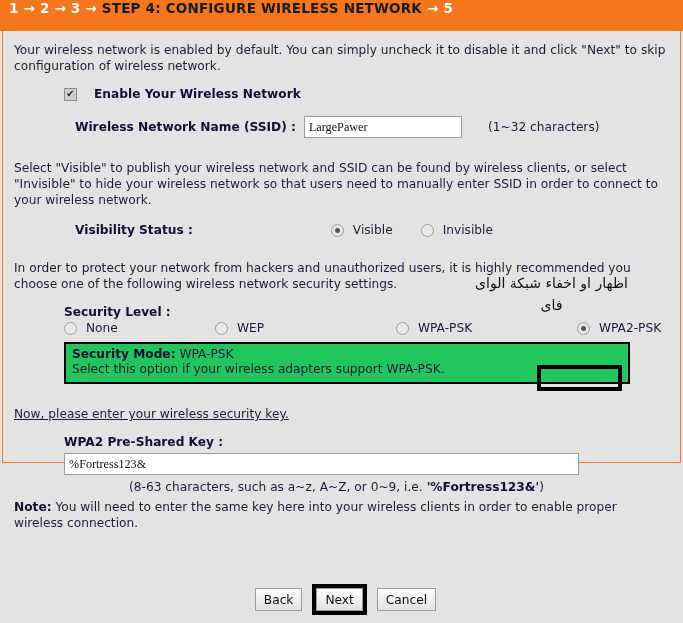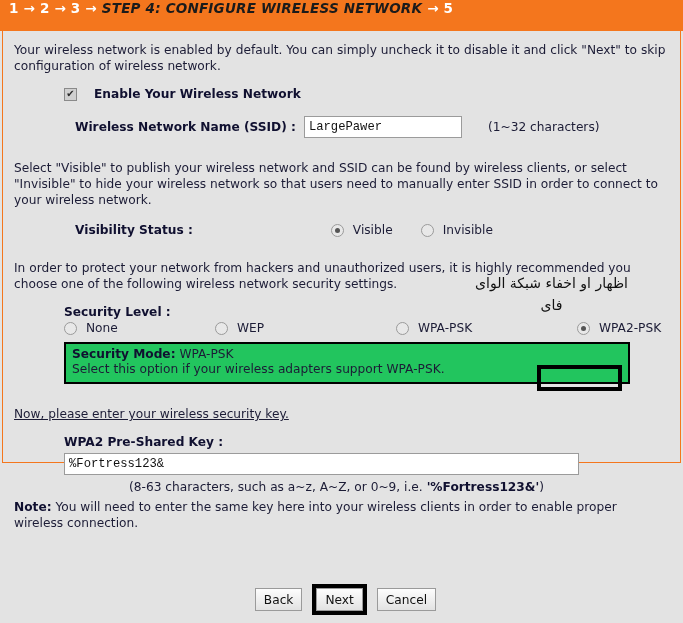--- a/index.html
+++ b/index.html
@@ -78,21 +78,21 @@
     width: 5px; height: 5px; border-radius: 50%;
     background: #555;
   }
   .rb-lbl { margin-left: 9px; font-size: 12.2px; }
 
   
   .tin {
     border: 1px solid #9b9b9b;
     background: #ffffff;
     height: 22px;
-    font-family: Liberation Mono, monospace;
+    font-family: Liberation Serif, serif;
     font-size: 12.2px;
     color: #111;
     padding: 0 4px;
     outline: none;
   }
 
   .hint { font-size: 12.2px; color: #1c1c36; }
 
   
   .arabic {
@@ -152,21 +152,21 @@
   .btn-wrap { position: relative; display: inline-block; }
   .btn-wrap.selected { outline: 4px solid #000; }
 </style>
 </head>
 <body>
 
 <div id="page">
 
   <div class="wizard-header">
     <span class="step-past">1 → 2 → 3 →</span>
-    <span class="step-cur" style="margin:0 5px;font-style:italic;">STEP 4: CONFIGURE WIRELESS NETWORK</span>
+    <span class="step-cur" style="margin:0 5px;">STEP 4: CONFIGURE WIRELESS NETWORK</span>
     <span class="step-next">→ 5</span>
   </div>
 
   <div class="panel">
 
     <div class="para">Your wireless network is enabled by default. You can simply uncheck it to disable it and click "Next" to skip configuration of wireless network.</div>
 
     <div class="row indent" style="margin-top:12px;">
       <span class="cb">✔</span>
       <span class="lbl-bold">Enable Your Wireless Network</span>

